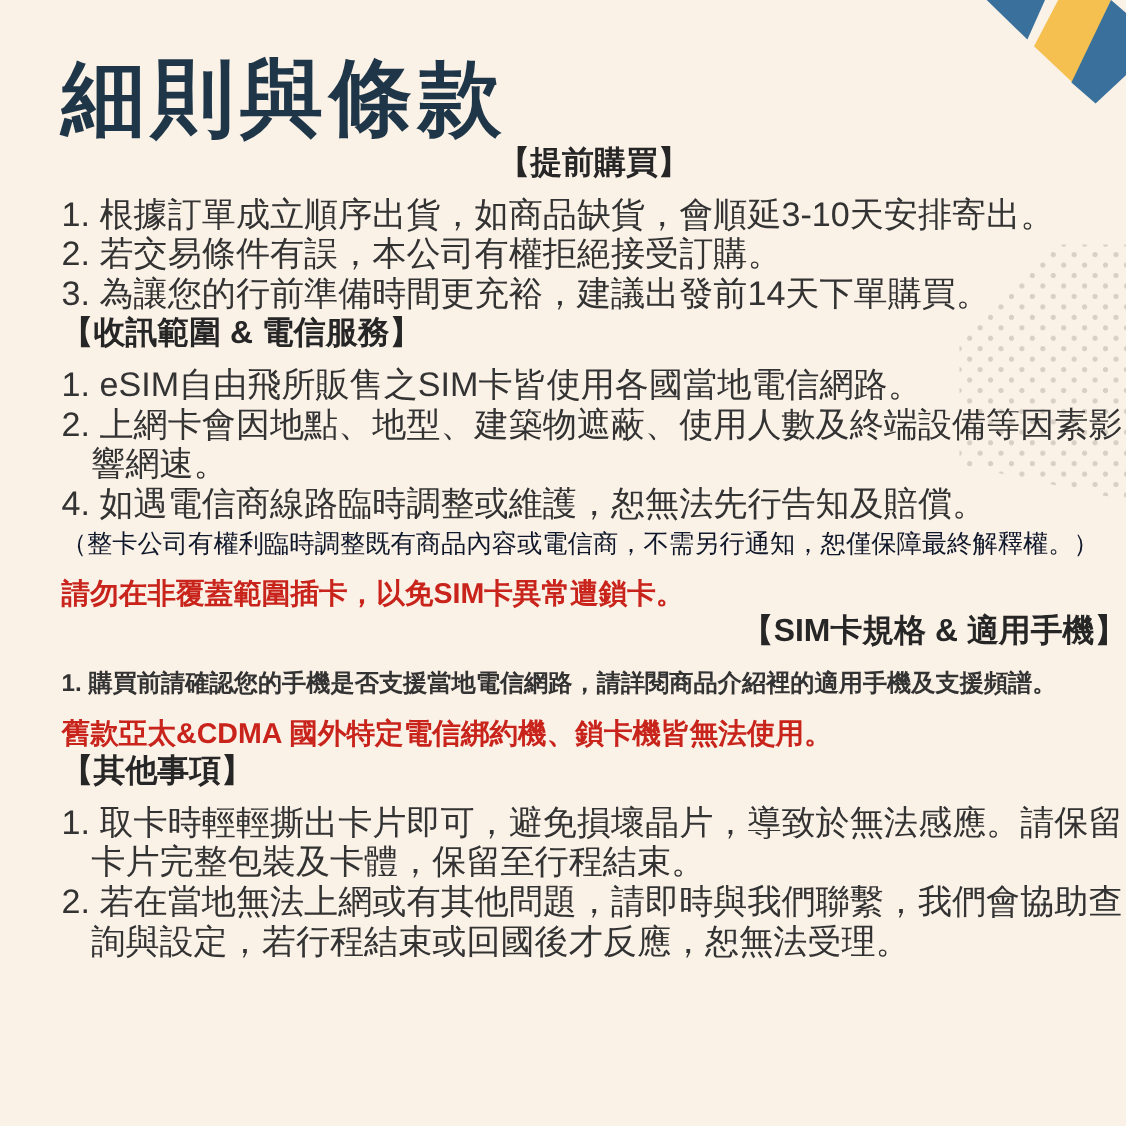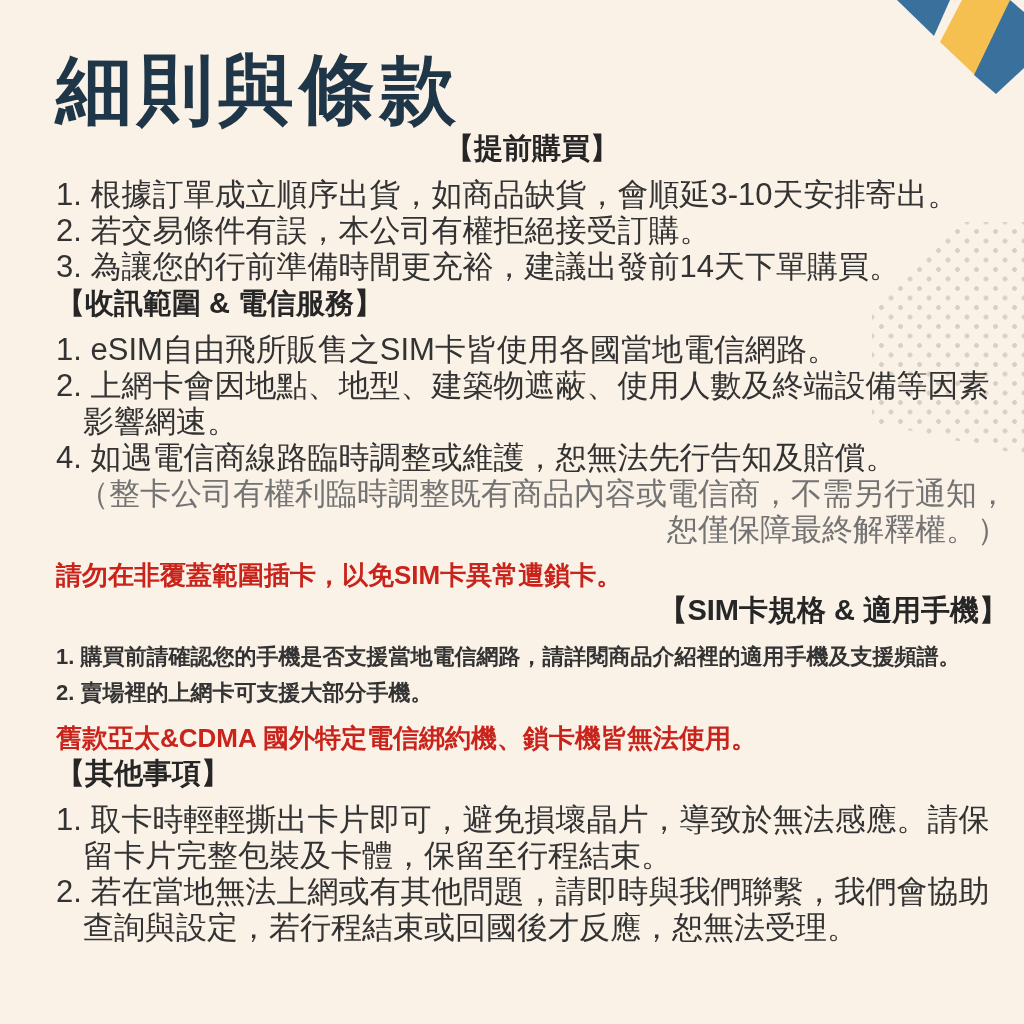--- a/index.html
+++ b/index.html
@@ -20,21 +20,21 @@
   .dots{
     position:absolute;top:222px;right:0;width:152px;height:233px;z-index:0;
     background-image:
       radial-gradient(circle, #d8d0c5 2.1px, transparent 2.6px),
       radial-gradient(circle, #d8d0c5 2.1px, transparent 2.6px);
     background-size:19px 19px;
     background-position:0 0, 9.5px 9.5px;
     clip-path:polygon(56% 0, 100% 0, 100% 100%, 0 86%, 0 38%);
   }
 
-  .content{position:relative;z-index:1;padding:50px 16px 0 56px;}
+  .content{position:relative;z-index:1;padding:50px 0 0 56px;}
 
   h1.title{
     margin:0;
     font-size:76px;
     line-height:1.05;
     font-weight:900;
     letter-spacing:5px;
     color:#1e3647;
   }
   h2.sec{
@@ -52,24 +52,23 @@
   .list{margin-top:11px;}
   .item{
     font-size:31px;
     line-height:36px;
     color:#333;
     padding-left:27px;
     text-indent:-27px; 
   }
   .item.small{font-size:22px;font-weight:bold;}
   .note{
-    font-size:31px;
+    font-size:23px;
     line-height:36px;
-    color:#737373;
-    text-align:right;
+    color:#0f172a;
   }
   .warning{
     margin:10px 0 0 0;
     font-size:26px;
     line-height:34px;
     font-weight:bold;
     color:#c9241c;
   }
 </style>
 </head>
@@ -101,21 +100,20 @@
       <div class="item">1. eSIM自由飛所販售之SIM卡皆使用各國當地電信網路。</div>
       <div class="item">2. 上網卡會因地點、地型、建築物遮蔽、使用人數及終端設備等因素影響網速。</div>
       <div class="item">4. 如遇電信商線路臨時調整或維護，恕無法先行告知及賠償。</div>
       <div class="note">（整卡公司有權利臨時調整既有商品內容或電信商，不需另行通知，恕僅保障最終解釋權。）</div>
     </div>
     <p class="warning">請勿在非覆蓋範圍插卡，以免SIM卡異常遭鎖卡。</p>
 
     <h2 class="sec sec3">【SIM卡規格 &amp; 適用手機】</h2>
     <div class="list">
       <div class="item small">1. 購買前請確認您的手機是否支援當地電信網路，請詳閱商品介紹裡的適用手機及支援頻譜。</div>
-      <div class="item small">2. 賣場裡的上網卡可支援大部分手機。</div>
     </div>
     <p class="warning">舊款亞太&amp;CDMA 國外特定電信綁約機、鎖卡機皆無法使用。</p>
 
     <h2 class="sec sec4">【其他事項】</h2>
     <div class="list">
       <div class="item">1. 取卡時輕輕撕出卡片即可，避免損壞晶片，導致於無法感應。請保留卡片完整包裝及卡體，保留至行程結束。</div>
       <div class="item">2. 若在當地無法上網或有其他問題，請即時與我們聯繫，我們會協助查詢與設定，若行程結束或回國後才反應，恕無法受理。</div>
     </div>
 
   </div>

